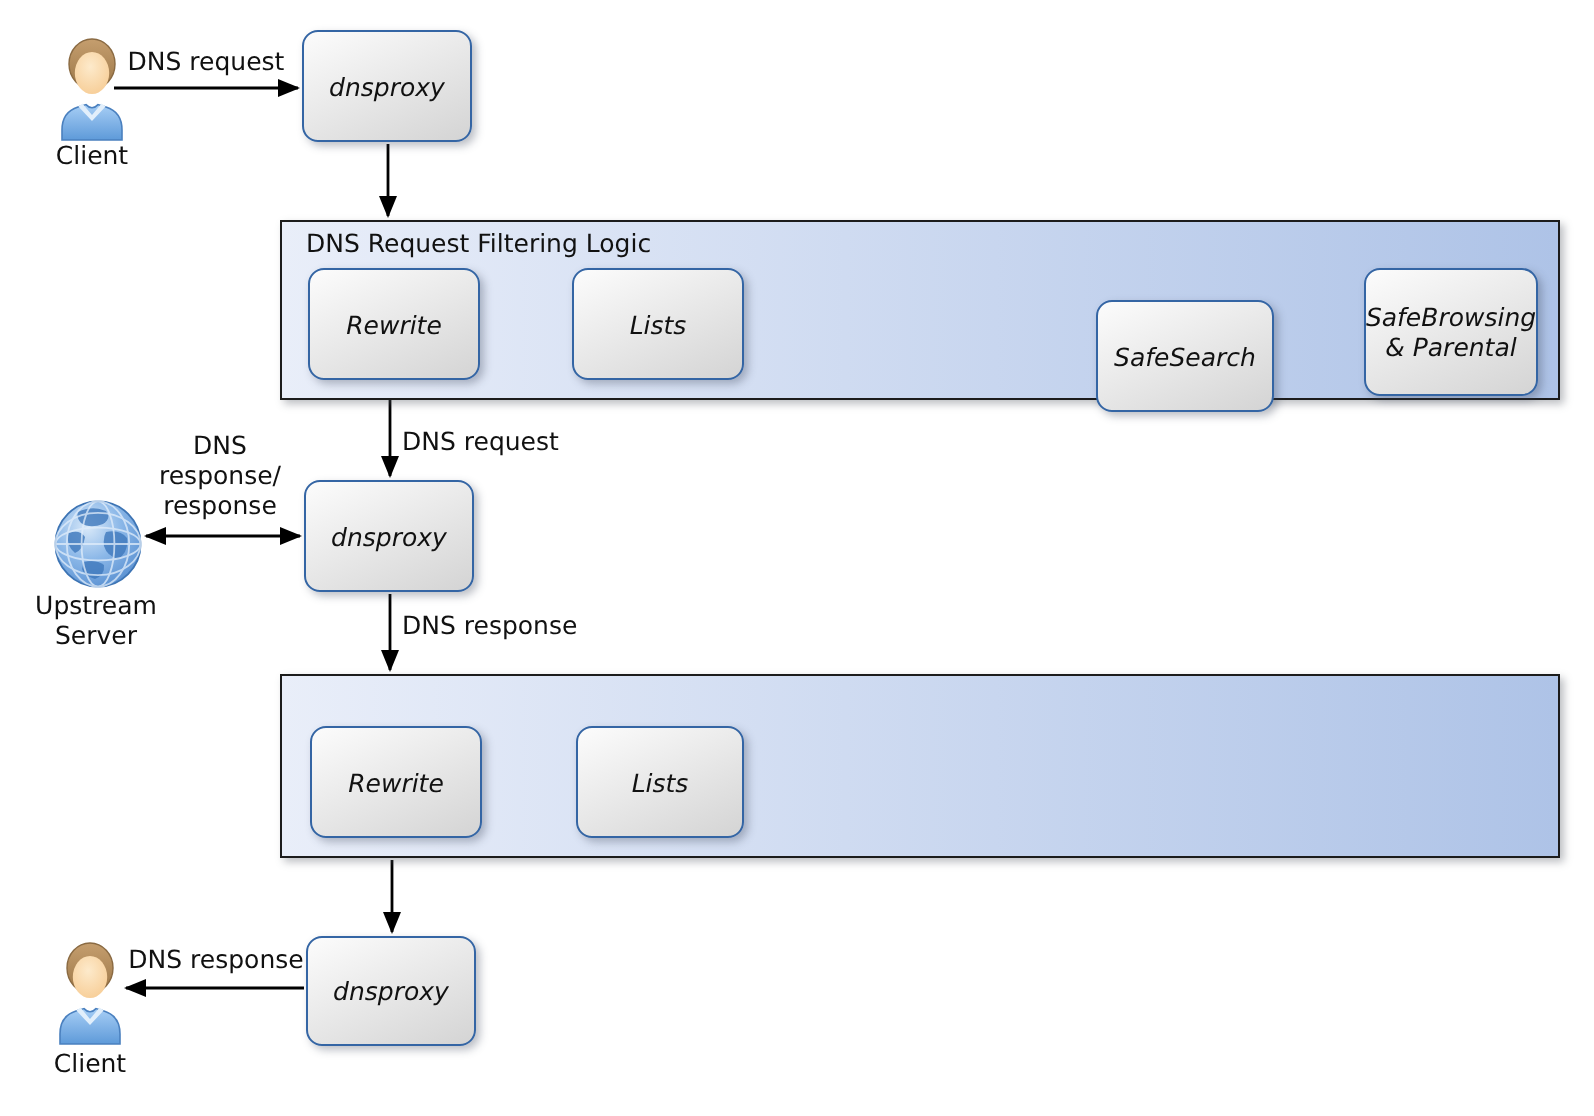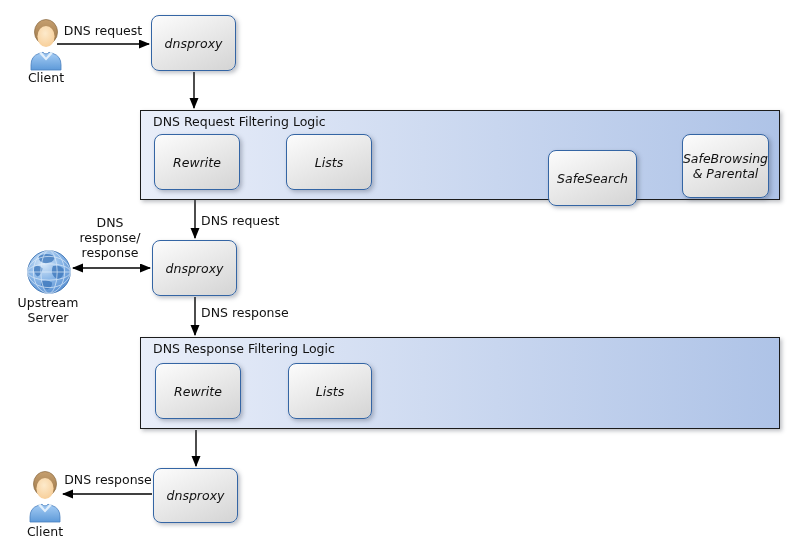--- a/index.html
+++ b/index.html
@@ -169,21 +169,20 @@
   <div class="label lbl-upstream">Upstream
 Server</div>
 
   <div class="node proxy2">
     <span>dnsproxy</span>
   </div>
 
   <div class="label lbl-dns-resp-1">DNS response</div>
 
   <div class="container resp-container">
-    <div class="title">DNS Response Filtering Logic</div>
     <div class="node step-rewrite2">
       <span>Rewrite</span>
     </div>
     <div class="node step-lists2">
       <span>Lists</span>
     </div>
   </div>
 
   <div class="node proxy3">
     <span>dnsproxy</span>

